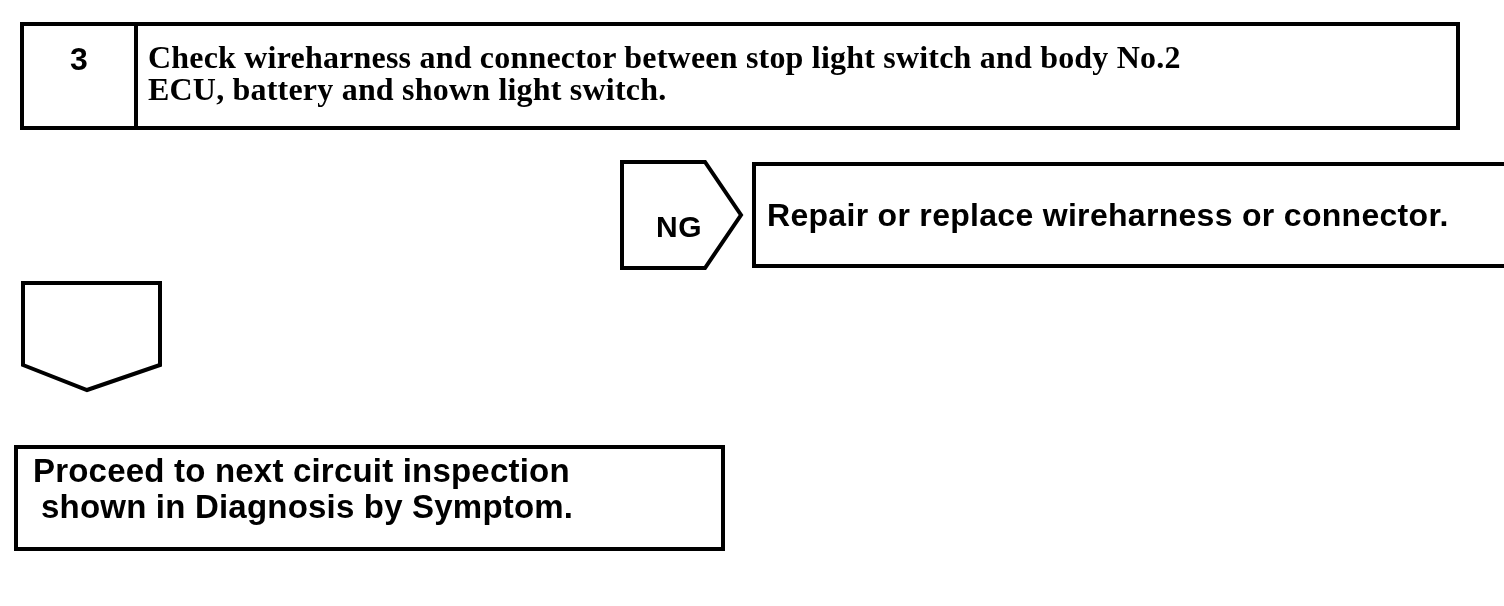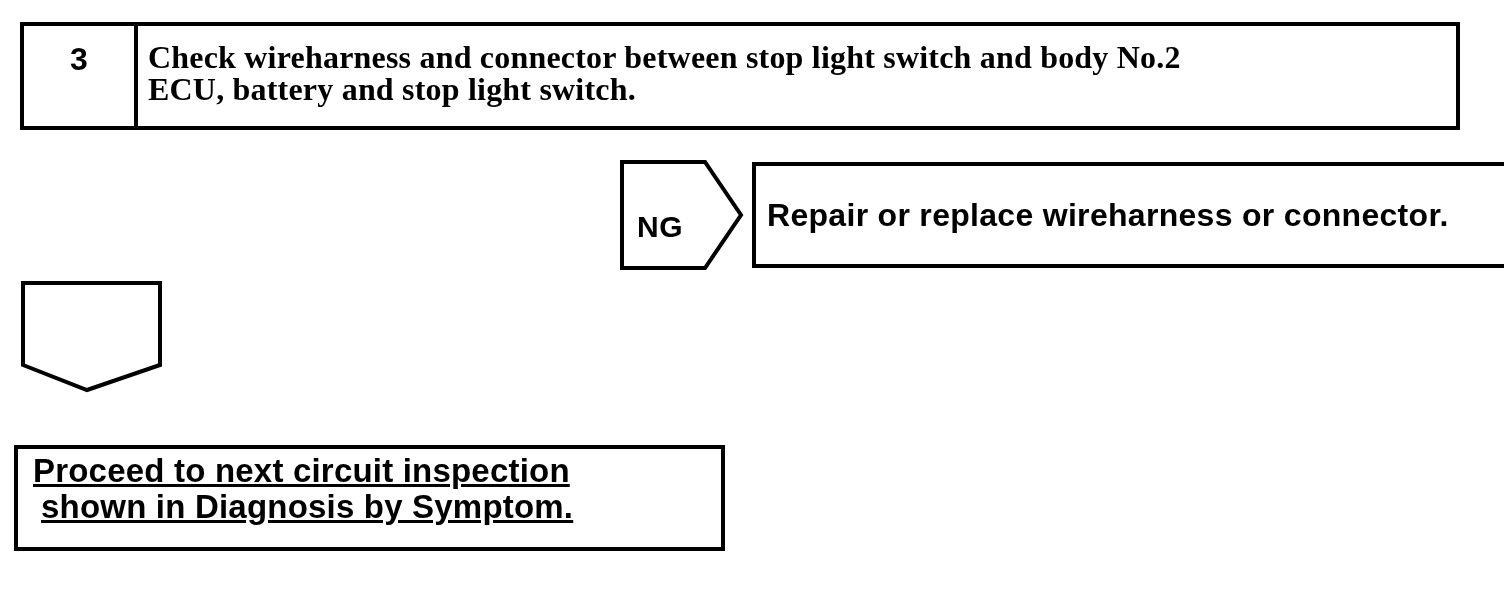--- a/index.html
+++ b/index.html
@@ -35,21 +35,21 @@
     padding: 15px 8px 0 10px;
     font-size: 32px;
     font-weight: bold;
     line-height: 32px;
     letter-spacing: 0.2px;
     font-family: Liberation Serif, serif;
   }
   .ng-pentagon { position: absolute; left: 620px; top: 160px; }
   .ng-label {
     position: absolute;
-    left: 601px; top: 160px;
+    left: 620px; top: 160px;
     width: 118px; height: 134px;
     display: flex; align-items: center; justify-content: center;
     font-size: 30px; font-weight: bold; letter-spacing: 0.5px;
   }
   .repair-box {
     position: absolute;
     left: 752px; top: 162px;
     width: 804px; height: 106px;
     border: 4px solid #000;
     display: flex; align-items: center;
@@ -69,34 +69,33 @@
   .proceed-box {
     position: absolute;
     left: 14px; top: 445px;
     width: 711px; height: 106px;
     border: 4px solid #000;
     padding: 4px 6px 0 15px;
     font-size: 33px; font-weight: bold;
     line-height: 36px;
     letter-spacing: 0.2px;
     background: #fff;
-    text-decoration: underline;
   }
   .proceed-box .line2 { margin-left: 8px; }
 </style>
 </head>
 <body>
 
 <div class="canvas">
 
   <div class="step-box">
     <div class="step-num">3</div>
     <div class="step-text">
       <div>Check wireharness and connector between stop light switch and body No.2</div>
-      <div>ECU, battery and stop light switch.</div>
+      <div>ECU, battery and shown light switch.</div>
     </div>
   </div>
 
   <svg class="ng-pentagon" width="124" height="110" viewBox="0 0 124 110">
     <polygon points="2,2 85,2 121,55 85,108 2,108" fill="#ffffff" stroke="#000000" stroke-width="4"></polygon>
   </svg>
   <div class="ng-label">NG</div>
 
   <div class="repair-box">
     <span>Repair or replace wireharness or connector.</span>

